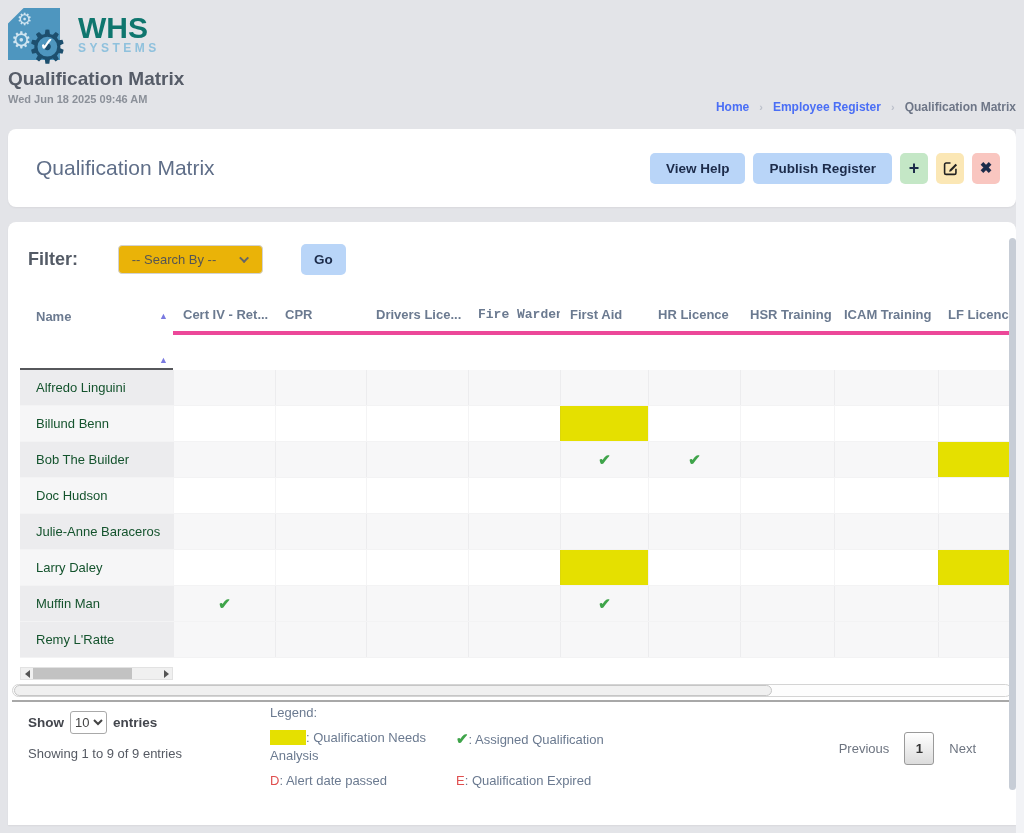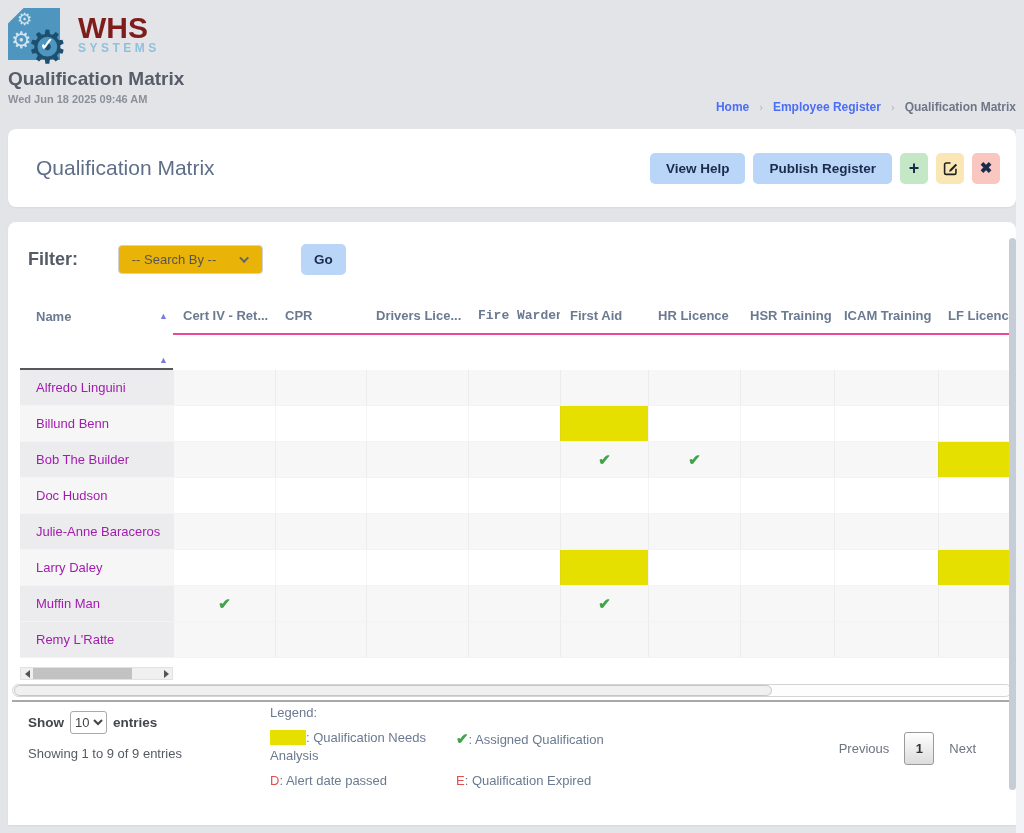--- a/index.html
+++ b/index.html
@@ -11,21 +11,21 @@
   .logo-row { display:flex; align-items:flex-start; }
   .logo-wrap { position:relative; width:62px; height:58px; flex:0 0 62px; }
   .logo-bg { position:absolute; left:0; top:0; width:52px; height:52px; background:#4e96bf;
     clip-path:polygon(30% 0, 100% 0, 100% 100%, 0 100%, 0 30%); }
   .gear-sm { position:absolute; color:#cfe4f0; line-height:1; }
   .g1 { left:9px; top:3px; font-size:17px; }
   .g2 { left:3px; top:21px; font-size:23px; }
   .gear-dark { position:absolute; right:2px; bottom:-4px; font-size:46px; line-height:1; color:#1d4f6e; }
   .gear-check { position:absolute; right:16px; bottom:11px; font-size:17px; font-weight:bold; color:#ffffff; }
   .brand { margin:6px 0 0 8px; }
-  .brand-title { font-size:30px; font-weight:800; color:#7f1d1d; line-height:0.9; }
+  .brand-title { font-size:30px; font-weight:800; color:#0f766e; line-height:0.9; }
   .brand-sub { font-size:12px; font-weight:bold; color:#8fc1dd; letter-spacing:3.5px; }
   .page-heading { font-size:19px; font-weight:bold; color:#565c68; margin-top:2px; }
   .page-datetime { font-size:11px; font-weight:bold; color:#8b9099; margin-top:3px; }
   .breadcrumb { position:absolute; top:100px; right:8px; display:flex; align-items:center; gap:10px;
     font-size:12px; font-weight:bold; }
   .crumb-link { color:#4a6ef5; text-decoration:none; cursor:pointer; }
   .crumb-sep { color:#bcc0ca; font-size:11px; }
   .crumb-current { color:#6e7687; }
 
   
@@ -51,29 +51,29 @@
     cursor:pointer; }
   .chev { width:7px; height:7px; border-left:2px solid #666; border-bottom:2px solid #666;
     transform:rotate(-45deg) translateY(-2px); }
   .go-btn { margin-left:38px; padding:0 13px; }
 
   
   .tbl { width:997px; overflow:hidden; margin:23px 0 0 12px; }
   .t-row { display:flex; }
   .hdr-row { height:38px; }
   .hcell { display:flex; align-items:center; padding-left:10px; height:100%;
-    font-size:13px; font-weight:bold; color:#6b7a90; border-bottom:2px solid #ec4899;
+    font-size:13px; font-weight:bold; color:#6b7a90; border-bottom:4px solid #ec4899;
     white-space:nowrap; overflow:hidden; cursor:pointer; }
   .name-h { padding-left:16px; padding-right:5px; border-bottom:none; justify-content:space-between; }
   .sort-tri { color:#7a7ae0; font-size:9px; }
   .sub-row { height:35px; }
   .sub-name { display:flex; justify-content:flex-end; align-items:flex-end;
     padding:0 5px 3px 0; border-bottom:2px solid #56575b; }
   .body-row { height:36px; border-bottom:1px solid #f3f3f4; }
-  .name-cell { display:flex; align-items:center; padding-left:16px; font-size:13px; color:#a21caf;
+  .name-cell { display:flex; align-items:center; padding-left:16px; font-size:13px; color:#14532d;
     height:100%; white-space:nowrap; overflow:hidden; }
   .cell { height:100%; border-left:1px solid rgba(110,115,130,0.08); display:flex;
     align-items:center; justify-content:center; }
   .odd .cell { background:#f7f7f8; }
   .odd .name-cell { background:#ececee; }
   .even .cell { background:#ffffff; }
   .even .name-cell { background:#f6f6f7; }
   .cell.yellow { background:#e5e000; }
   .check-glyph { color:#3fa44a; font-size:15px; font-weight:bold; }
 

